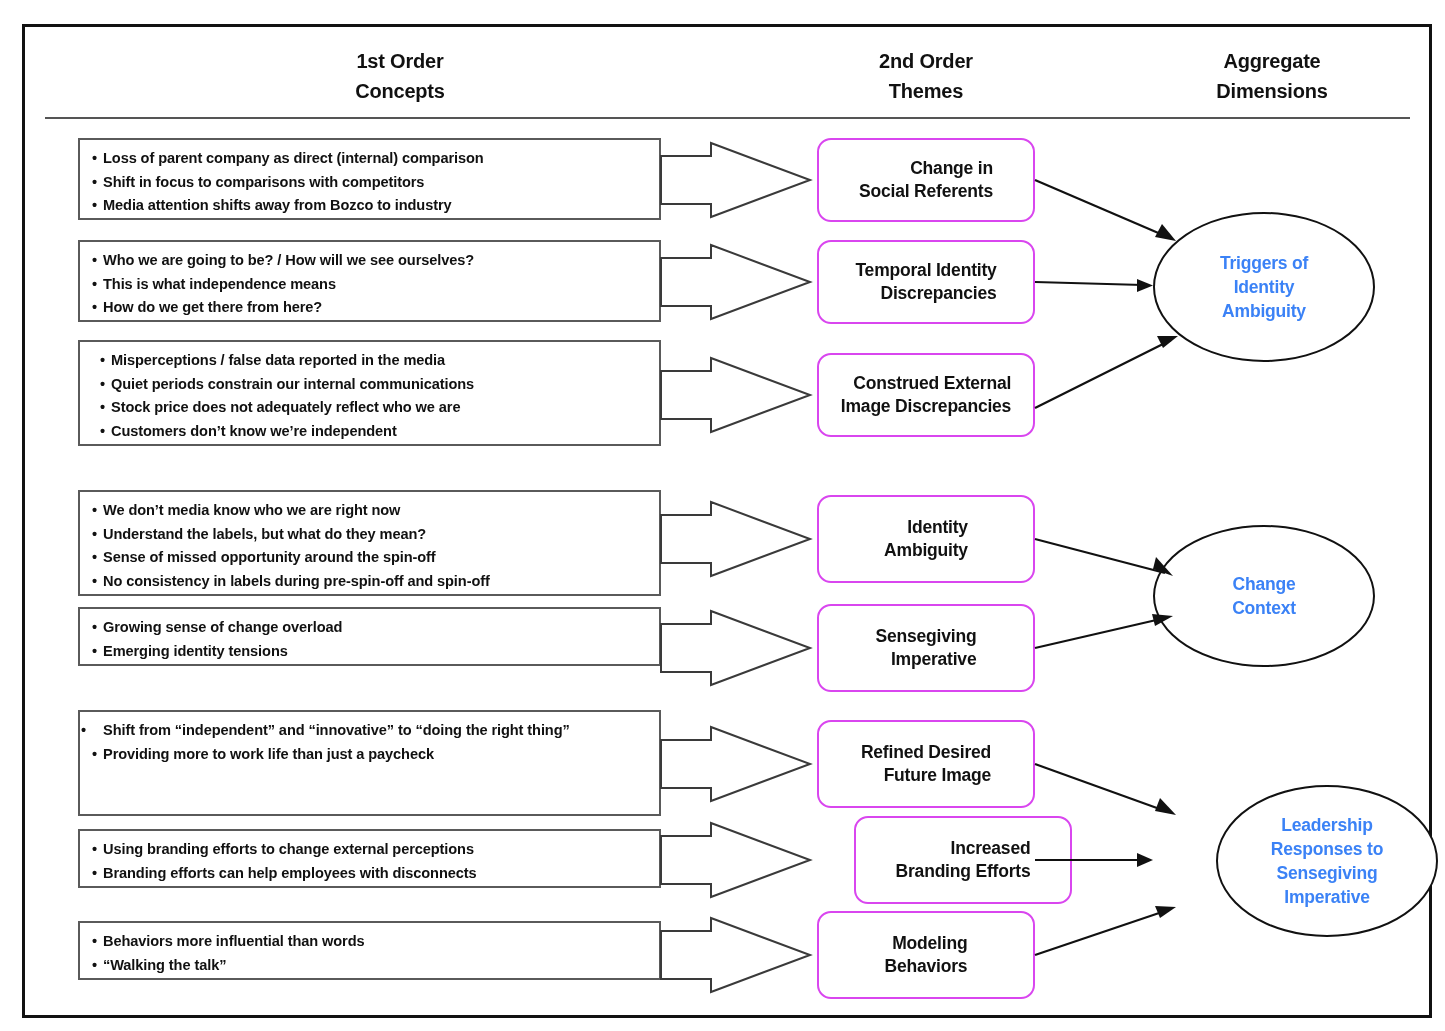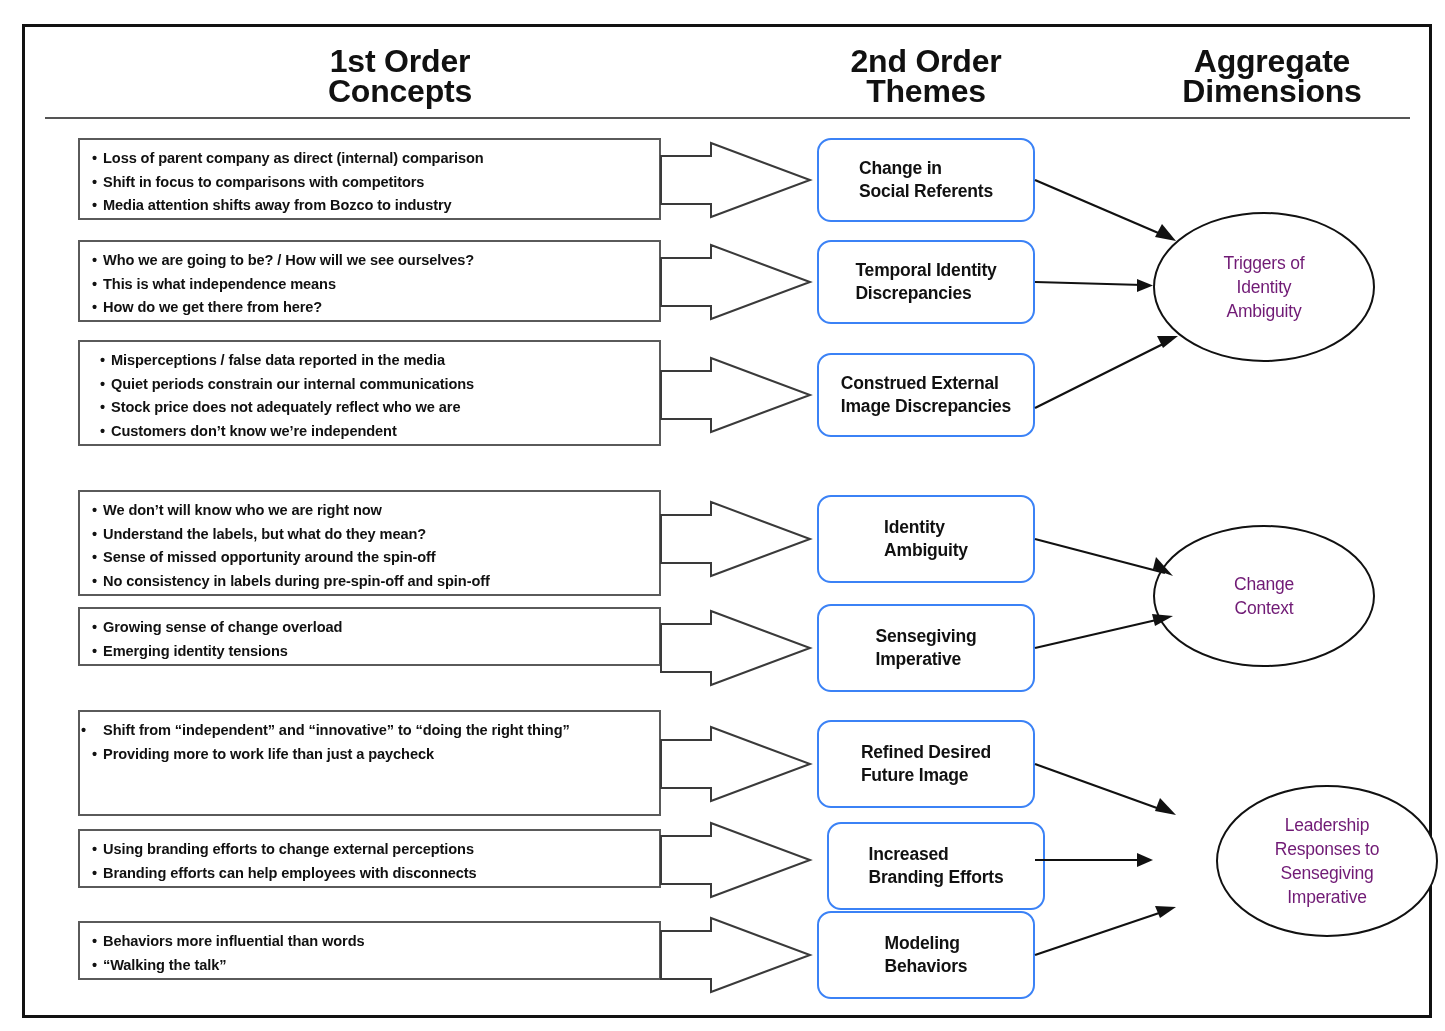--- a/index.html
+++ b/index.html
@@ -12,21 +12,21 @@
   #stage{position:relative;width:1445px;height:1031px;overflow:hidden;background:#fff;}
 
   
   #frame{
     position:absolute;left:22px;top:24px;width:1410px;height:994px;
     border:3px solid #111;box-sizing:border-box;background:#fff;
   }
 
   
   .col-head{
-    position:absolute;text-align:center;font-weight:bold;font-size:32px;
+    position:absolute;text-align:center;font-weight:bold;font-size:20px;
     line-height:30px;letter-spacing:-0.2px;color:#111;
   }
   #head-rule{
     position:absolute;left:45px;top:117px;width:1365px;height:0;
     border-top:2px solid #555;
   }
 
   
   .concept-box{
     position:absolute;box-sizing:border-box;
@@ -36,36 +36,36 @@
   .concept-box .bullet-line{
     font-size:14.6px;font-weight:bold;line-height:23.6px;
     white-space:nowrap;color:#111;letter-spacing:-0.1px;
   }
   .concept-box .bullet-line.wrap{white-space:normal;}
   .concept-box .bullet-line .b{display:inline-block;width:11px;}
 
   
   .theme-box{
     position:absolute;box-sizing:border-box;
-    border:2px solid #3b82f6;border-radius:14px;background:#fff;
-    display:flex;align-items:center;justify-content:center;text-align:left;
+    border:2px solid #d946ef;border-radius:14px;background:#fff;
+    display:flex;align-items:center;justify-content:center;text-align:right;
   }
   .theme-box .tl{
     font-size:17.5px;font-weight:bold;line-height:23px;color:#111;
     letter-spacing:-0.2px;
   }
 
   
   .dim-ellipse{
     position:absolute;box-sizing:border-box;
     border:2.2px solid #111;border-radius:50%;background:#fff;
     display:flex;align-items:center;justify-content:center;text-align:center;
   }
   .dim-ellipse .dl{
-    font-size:17.5px;font-weight:normal;line-height:24px;color:#701a75;
+    font-size:17.5px;font-weight:bold;line-height:24px;color:#3b82f6;
     letter-spacing:-0.2px;
   }
 
   
   #links{position:absolute;left:0;top:0;width:1445px;height:1031px;pointer-events:none;}
   .blockarrow{fill:#fff;stroke:#3a3a3a;stroke-width:2;stroke-linejoin:miter;}
   .lnk{stroke:#111;stroke-width:2.2;fill:none;}
   .lnkhead{fill:#111;stroke:none;}
 </style>
 </head>
@@ -105,21 +105,21 @@
   </div>
 
   <div class="concept-box" style="left:78px;top:340px;width:583px;height:106px;padding-left:20px;">
     <div class="bullet-line"><span class="b">•</span><span>Misperceptions / false data reported in the media</span></div>
     <div class="bullet-line"><span class="b">•</span><span>Quiet periods constrain our internal communications</span></div>
     <div class="bullet-line"><span class="b">•</span><span>Stock price does not adequately reflect who we are</span></div>
     <div class="bullet-line"><span class="b">•</span><span>Customers don’t know we’re independent</span></div>
   </div>
 
   <div class="concept-box" style="left:78px;top:490px;width:583px;height:106px;">
-    <div class="bullet-line"><span class="b">•</span><span>We don’t will know who we are right now</span></div>
+    <div class="bullet-line"><span class="b">•</span><span>We don’t media know who we are right now</span></div>
     <div class="bullet-line"><span class="b">•</span><span>Understand the labels, but what do they mean?</span></div>
     <div class="bullet-line"><span class="b">•</span><span>Sense of missed opportunity around the spin-off</span></div>
     <div class="bullet-line"><span class="b">•</span><span>No consistency in labels during pre-spin-off and spin-off</span></div>
   </div>
 
   <div class="concept-box" style="left:78px;top:607px;width:583px;height:59px;">
     <div class="bullet-line"><span class="b">•</span><span>Growing sense of change overload</span></div>
     <div class="bullet-line"><span class="b">•</span><span>Emerging identity tensions</span></div>
   </div>
 
@@ -173,21 +173,21 @@
     </div>
   </div>
 
   <div class="theme-box" style="left:817px;top:720px;width:218px;height:88px;">
     <div class="tl">
       <div>Refined Desired</div>
       <div>Future Image</div>
     </div>
   </div>
 
-  <div class="theme-box" style="left:827px;top:816px;width:218px;height:88px;margin-top:6px;">
+  <div class="theme-box" style="left:854px;top:816px;width:218px;height:88px;">
     <div class="tl">
       <div>Increased</div>
       <div>Branding Efforts</div>
     </div>
   </div>
 
   <div class="theme-box" style="left:817px;top:911px;width:218px;height:88px;">
     <div class="tl">
       <div>Modeling</div>
       <div>Behaviors</div>

